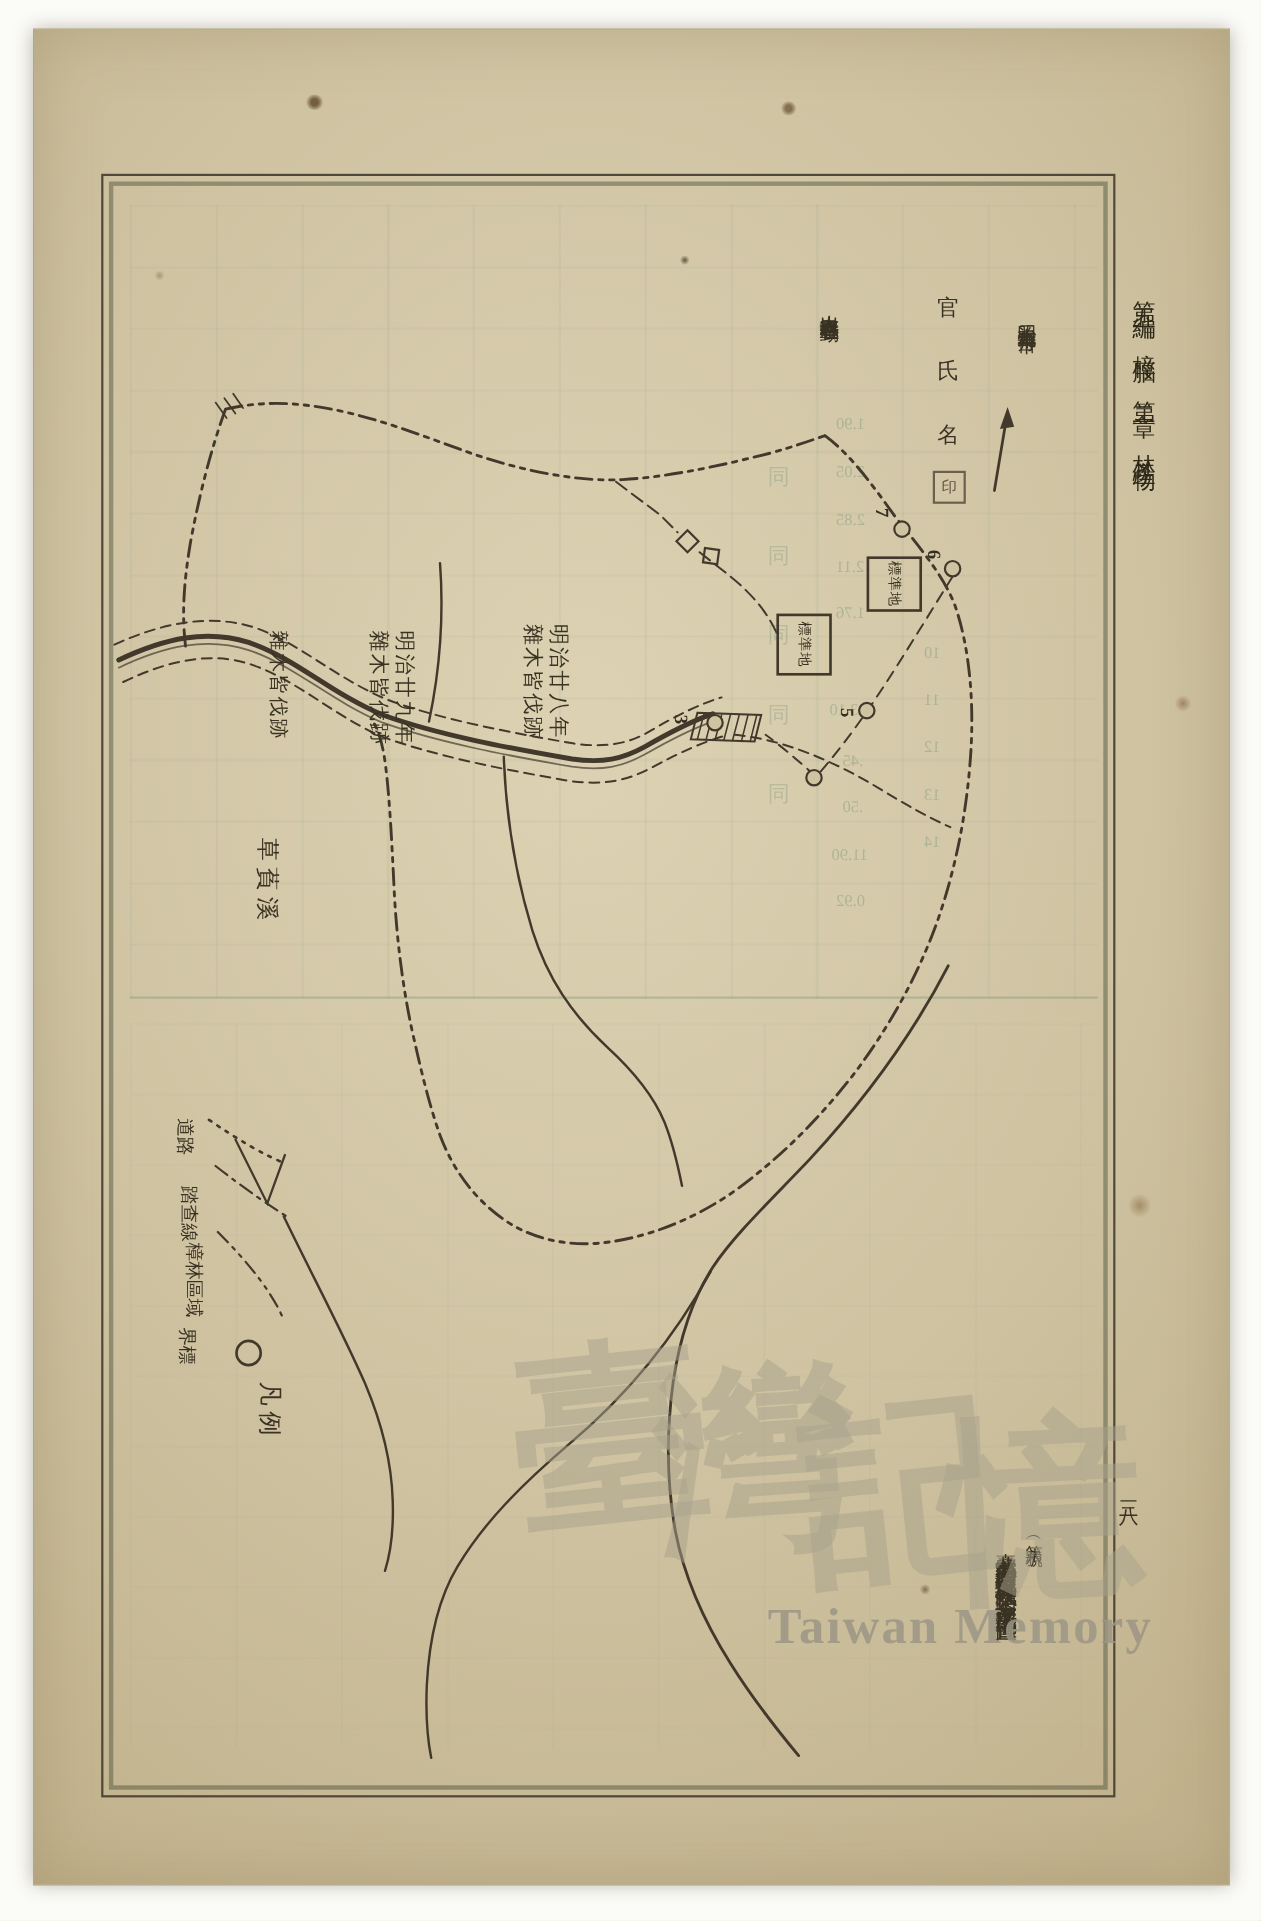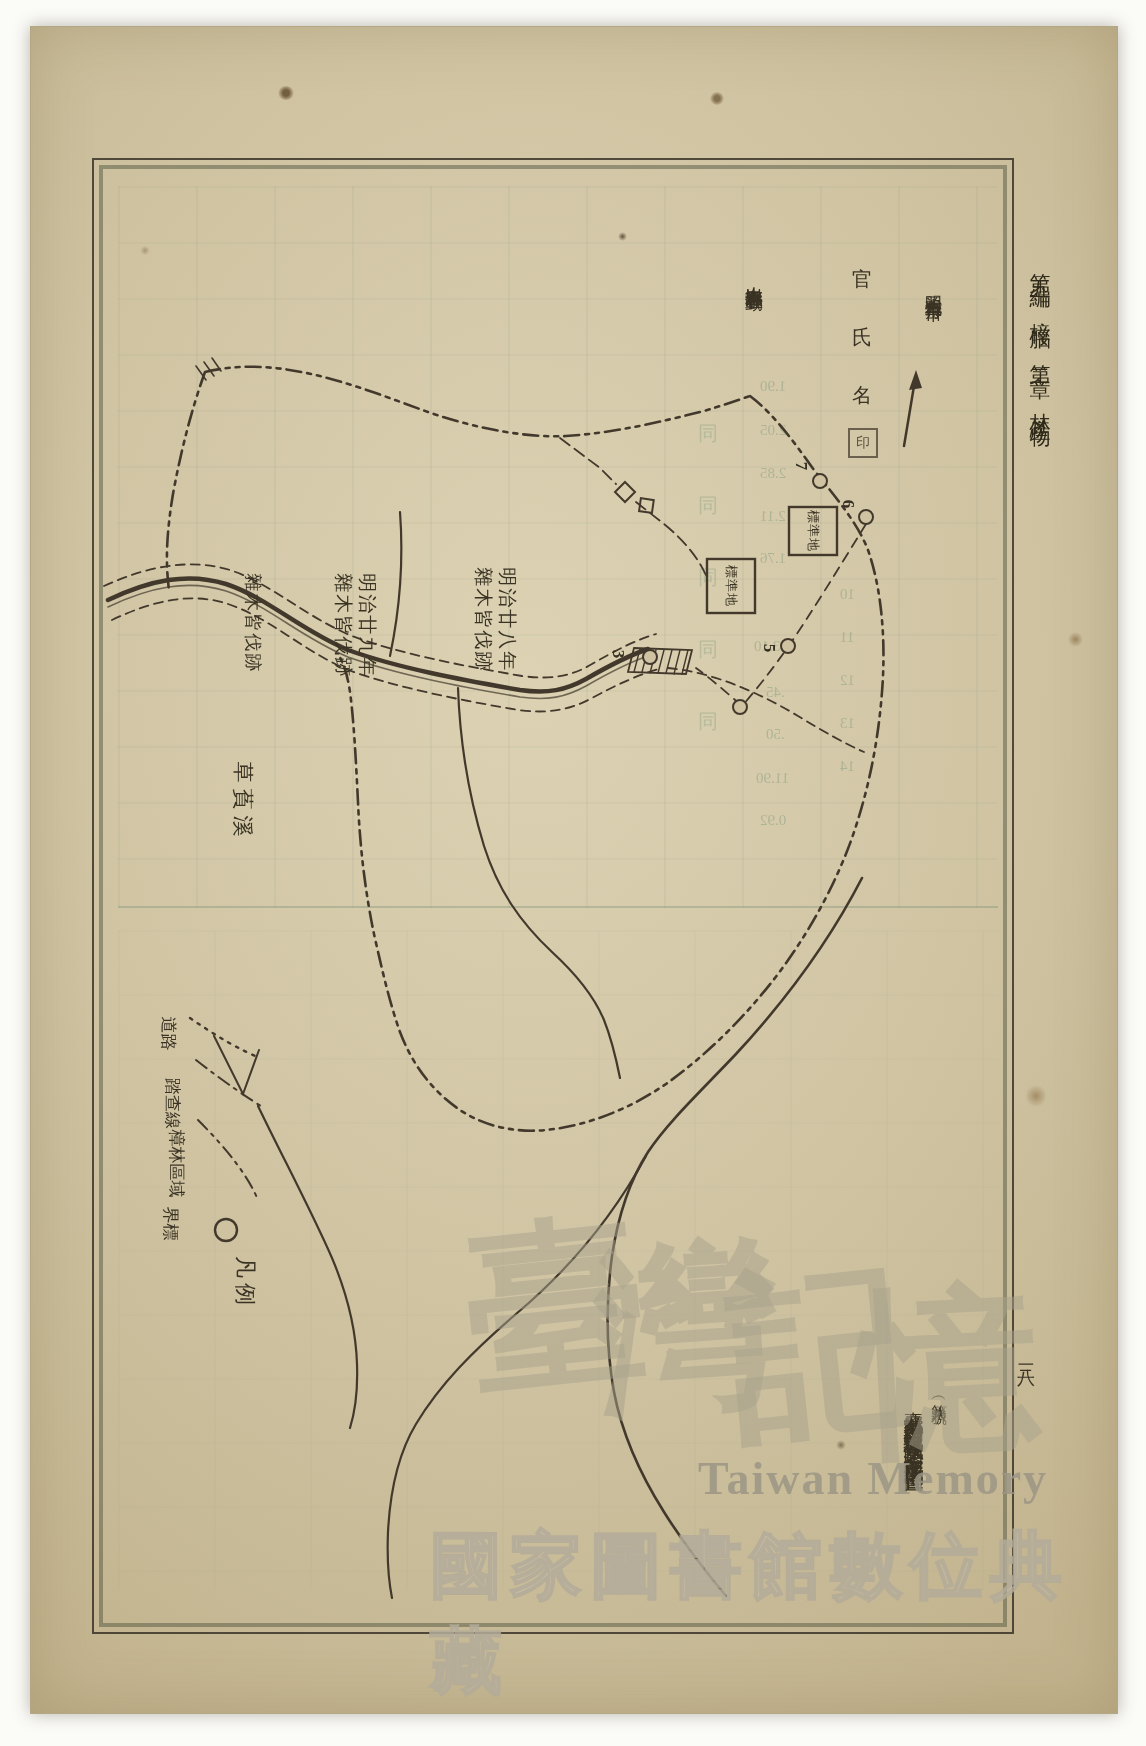--- a/index.html
+++ b/index.html
@@ -195,15 +195,14 @@
   <div class="txt rot" style="left:206px;top:1268px;width:78px;text-align:center;font-size:22px;letter-spacing:5px;">凡例</div>
 
   <div class="txt v" style="left:928px;top:1390px;font-size:16px;letter-spacing:2px;">（第八號）</div>
   <div class="title-block">臺北縣海山堡三層坑流域官林皆伐作業（明治二十九年度伐採地）位置圖</div>
 
   <div class="wm wm-script" style="left:466px;top:1186px;transform:rotate(-6deg);">臺</div>
   <div class="wm wm-script" style="left:596px;top:1210px;transform:rotate(-4deg);">灣</div>
   <div class="wm wm-script" style="left:730px;top:1232px;transform:rotate(-6deg);">記</div>
   <div class="wm wm-script" style="left:858px;top:1252px;transform:rotate(-3deg);">憶</div>
   <div class="wm wm-latin" style="left:698px;top:1452px;text-align:center;">Taiwan Memory</div>
-  <div class="wm wm-library" style="left:430px;top:1518px;">國家圖書館數位典藏</div>
 
 </div>
 
 </body></html>

